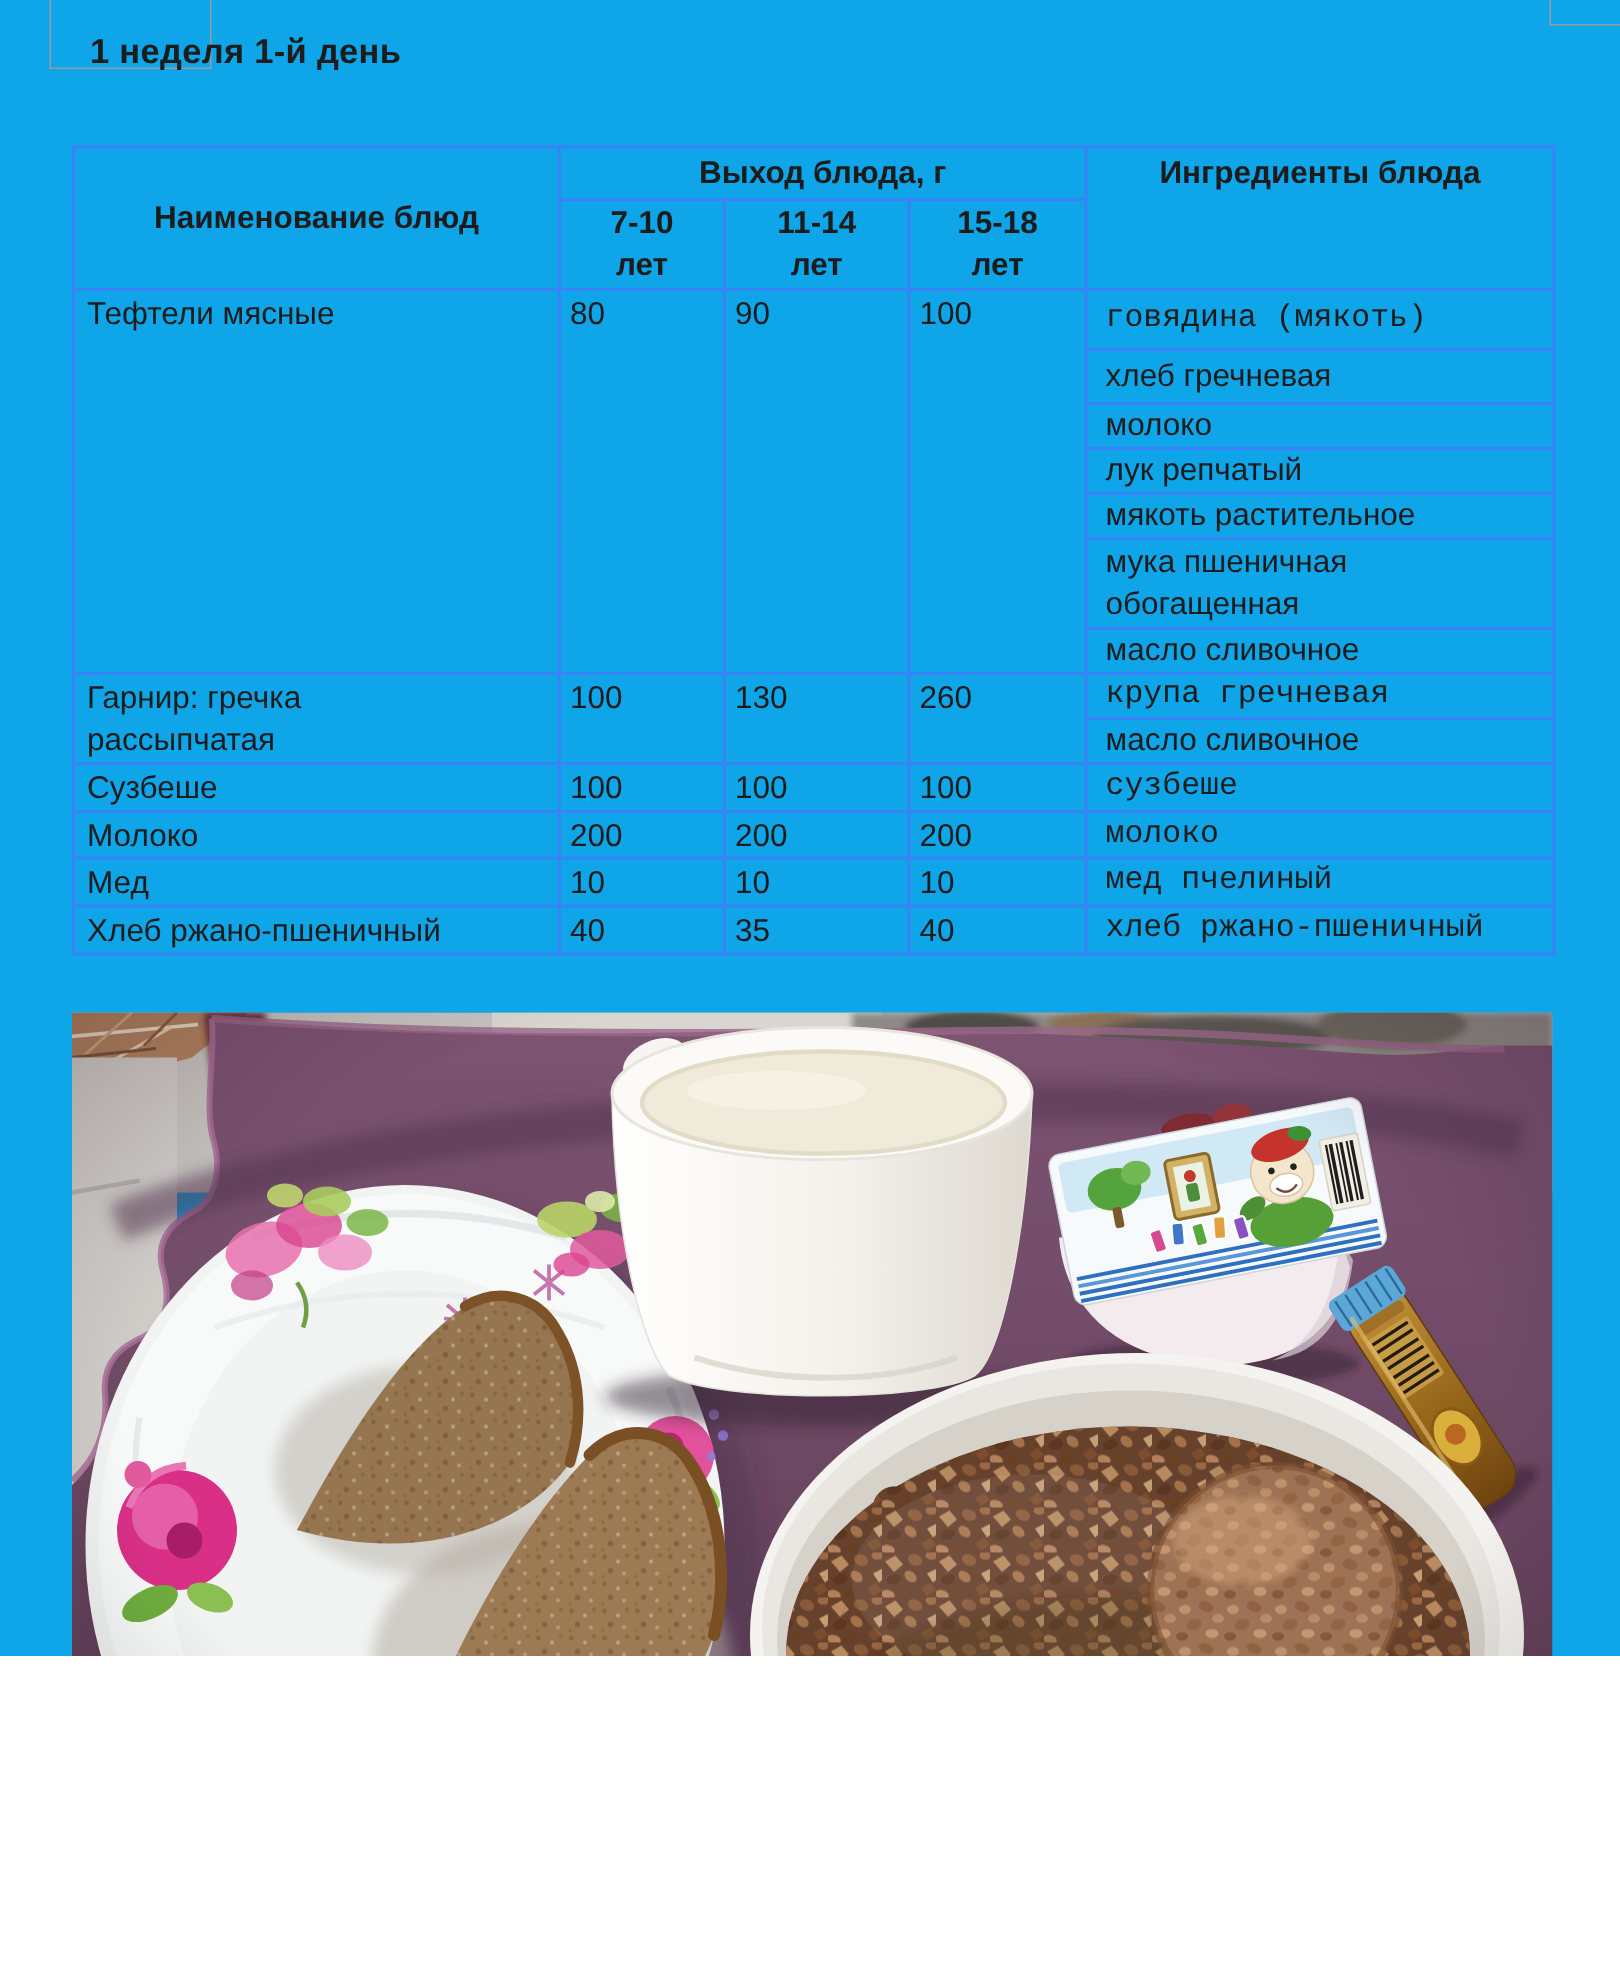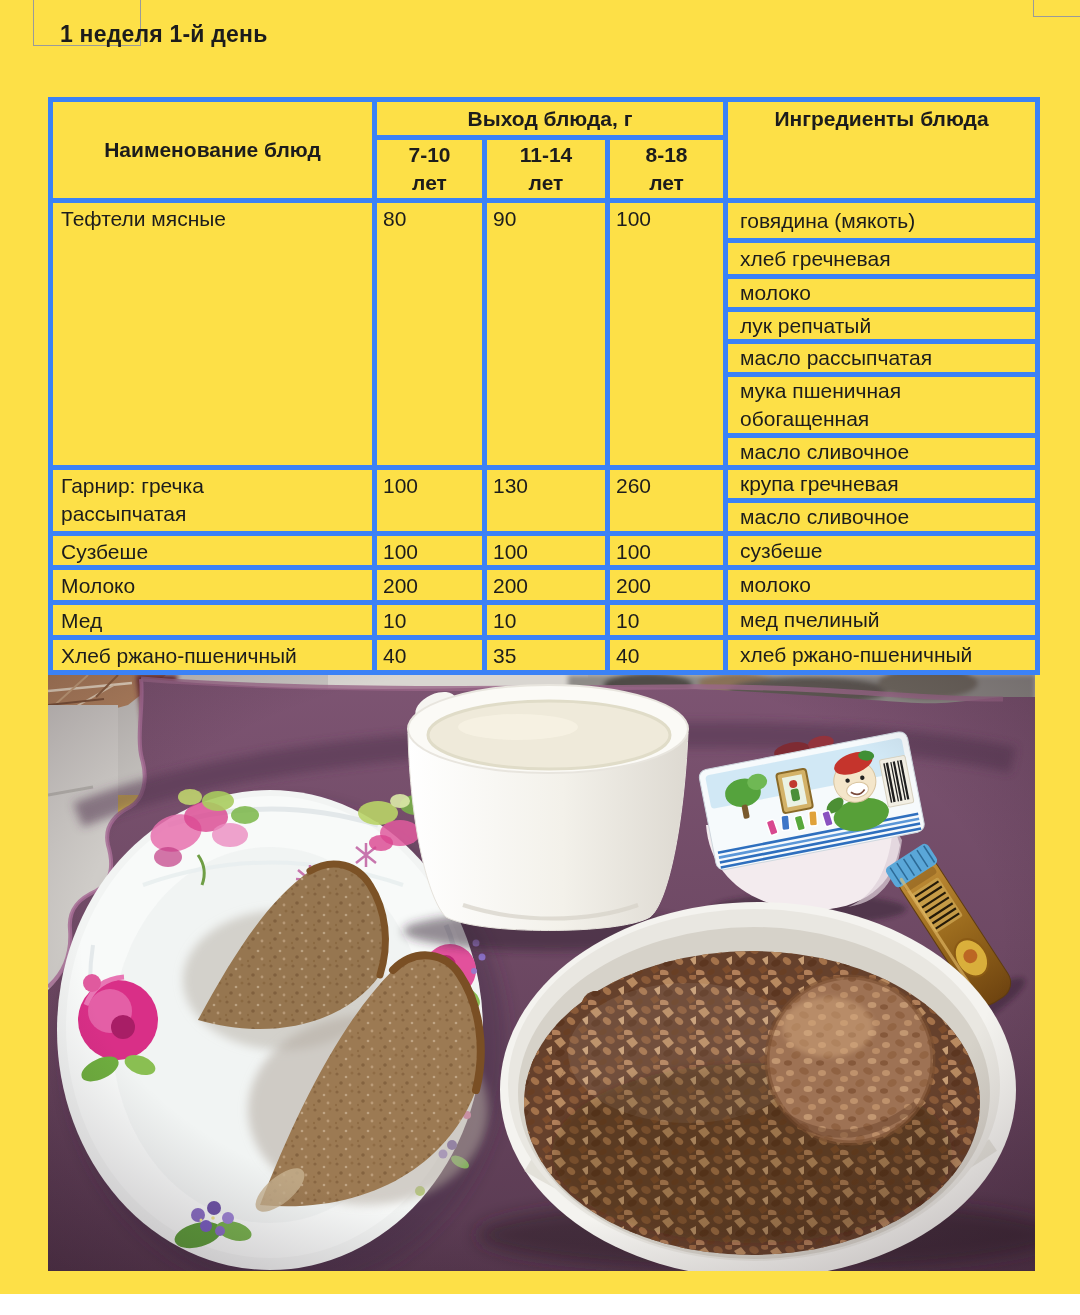--- a/index.html
+++ b/index.html
@@ -1,50 +1,50 @@
 <!DOCTYPE html>
 <html><head>
 <meta charset="utf-8">
 <style>
   html,body{margin:0;padding:0;background:#ffffff;}
   .page{
-    position:relative;width:1080px;height:1294px;background:#fde047;
+    position:relative;width:1080px;height:1104px;background:#0ea5e9;
     font-family:"Liberation Sans", sans-serif;color:#1c1c1c;overflow:hidden;
   }
   .crop-mark-left{
     position:absolute;left:33px;top:-2px;width:106px;height:47px;
     border:1px solid #9a9a9a;border-top:none;
   }
   .crop-mark-right{
     position:absolute;left:1033px;top:-2px;width:47px;height:18px;
     border-left:1px solid #9a9a9a;border-bottom:1px solid #9a9a9a;
   }
   .title{
     position:absolute;left:60px;top:21px;font-size:23px;font-weight:bold;letter-spacing:.2px;
   }
   .menu-table{
     position:absolute;left:48px;top:97px;width:987px;
     border-collapse:collapse;table-layout:fixed;
     font-size:21px;line-height:1.32;
   }
   .menu-table th,.menu-table td{
-    border:5px solid #3b82f6;padding:0 6px;overflow:hidden;
+    border:2px solid #3b82f6;padding:0 6px;overflow:hidden;
   }
   .menu-table th{font-weight:bold;text-align:center;}
   th.hdr-dish{vertical-align:middle;}
   th.hdr-out{vertical-align:middle;height:33px;}
   th.hdr-ing{vertical-align:top;padding-top:3px;}
   th.age{vertical-align:middle;white-space:pre-line;height:58px;font-weight:bold;margin-left:31px;}
   td.dish{vertical-align:top;text-align:left;padding:2px 16px 0 8px;white-space:pre-line;}
   td.num{vertical-align:top;text-align:left;padding-top:2px;}
   td.ing{
     vertical-align:middle;text-align:left;padding-left:12px;white-space:pre-line;
     border-top:1px solid #606060;
   }
-  td.ing.bt2{border-top:2px solid #22c55e;}
+  td.ing.bt2{border-top:2px solid #22c55e;font-family:Liberation Mono, monospace;}
   tr.h40{height:40px}tr.h36{height:36px}tr.h30{height:30px}tr.h60{height:60px}tr.h32{height:32px}
   .photo{
     position:absolute;left:48px;top:675px;width:987px;height:596px;
   }
   .photo svg{display:block}
 </style>
 </head>
 <body>
 
 <div class="page">
@@ -66,42 +66,42 @@
       <tr>
         <th class="hdr-dish" rowspan="2">Наименование блюд</th>
         <th class="hdr-out" colspan="3">Выход блюда, г</th>
         <th class="hdr-ing" rowspan="2">Ингредиенты блюда</th>
       </tr>
       <tr>
         <th class="age">7-10
 лет</th>
         <th class="age">11-14
 лет</th>
-        <th class="age">8-18
+        <th class="age">15-18
 лет</th>
       </tr>
 
       <tr class="h40">
         <td class="dish" rowspan="7">Тефтели мясные</td>
         <td class="num" rowspan="7">80</td>
         <td class="num" rowspan="7">90</td>
         <td class="num" rowspan="7">100</td>
         <td class="ing bt2">говядина (мякоть)</td>
       </tr>
       <tr class="h36">
           <td class="ing">хлеб гречневая</td>
         </tr>
       <tr class="h30">
           <td class="ing">молоко</td>
         </tr>
       <tr class="h30">
           <td class="ing">лук репчатый</td>
         </tr>
       <tr class="h30">
-          <td class="ing">масло рассыпчатая</td>
+          <td class="ing">мякоть растительное</td>
         </tr>
       <tr class="h60">
           <td class="ing">мука пшеничная
 обогащенная</td>
         </tr>
       <tr class="h30">
           <td class="ing">масло сливочное</td>
         </tr>
 
       <tr class="h30">

